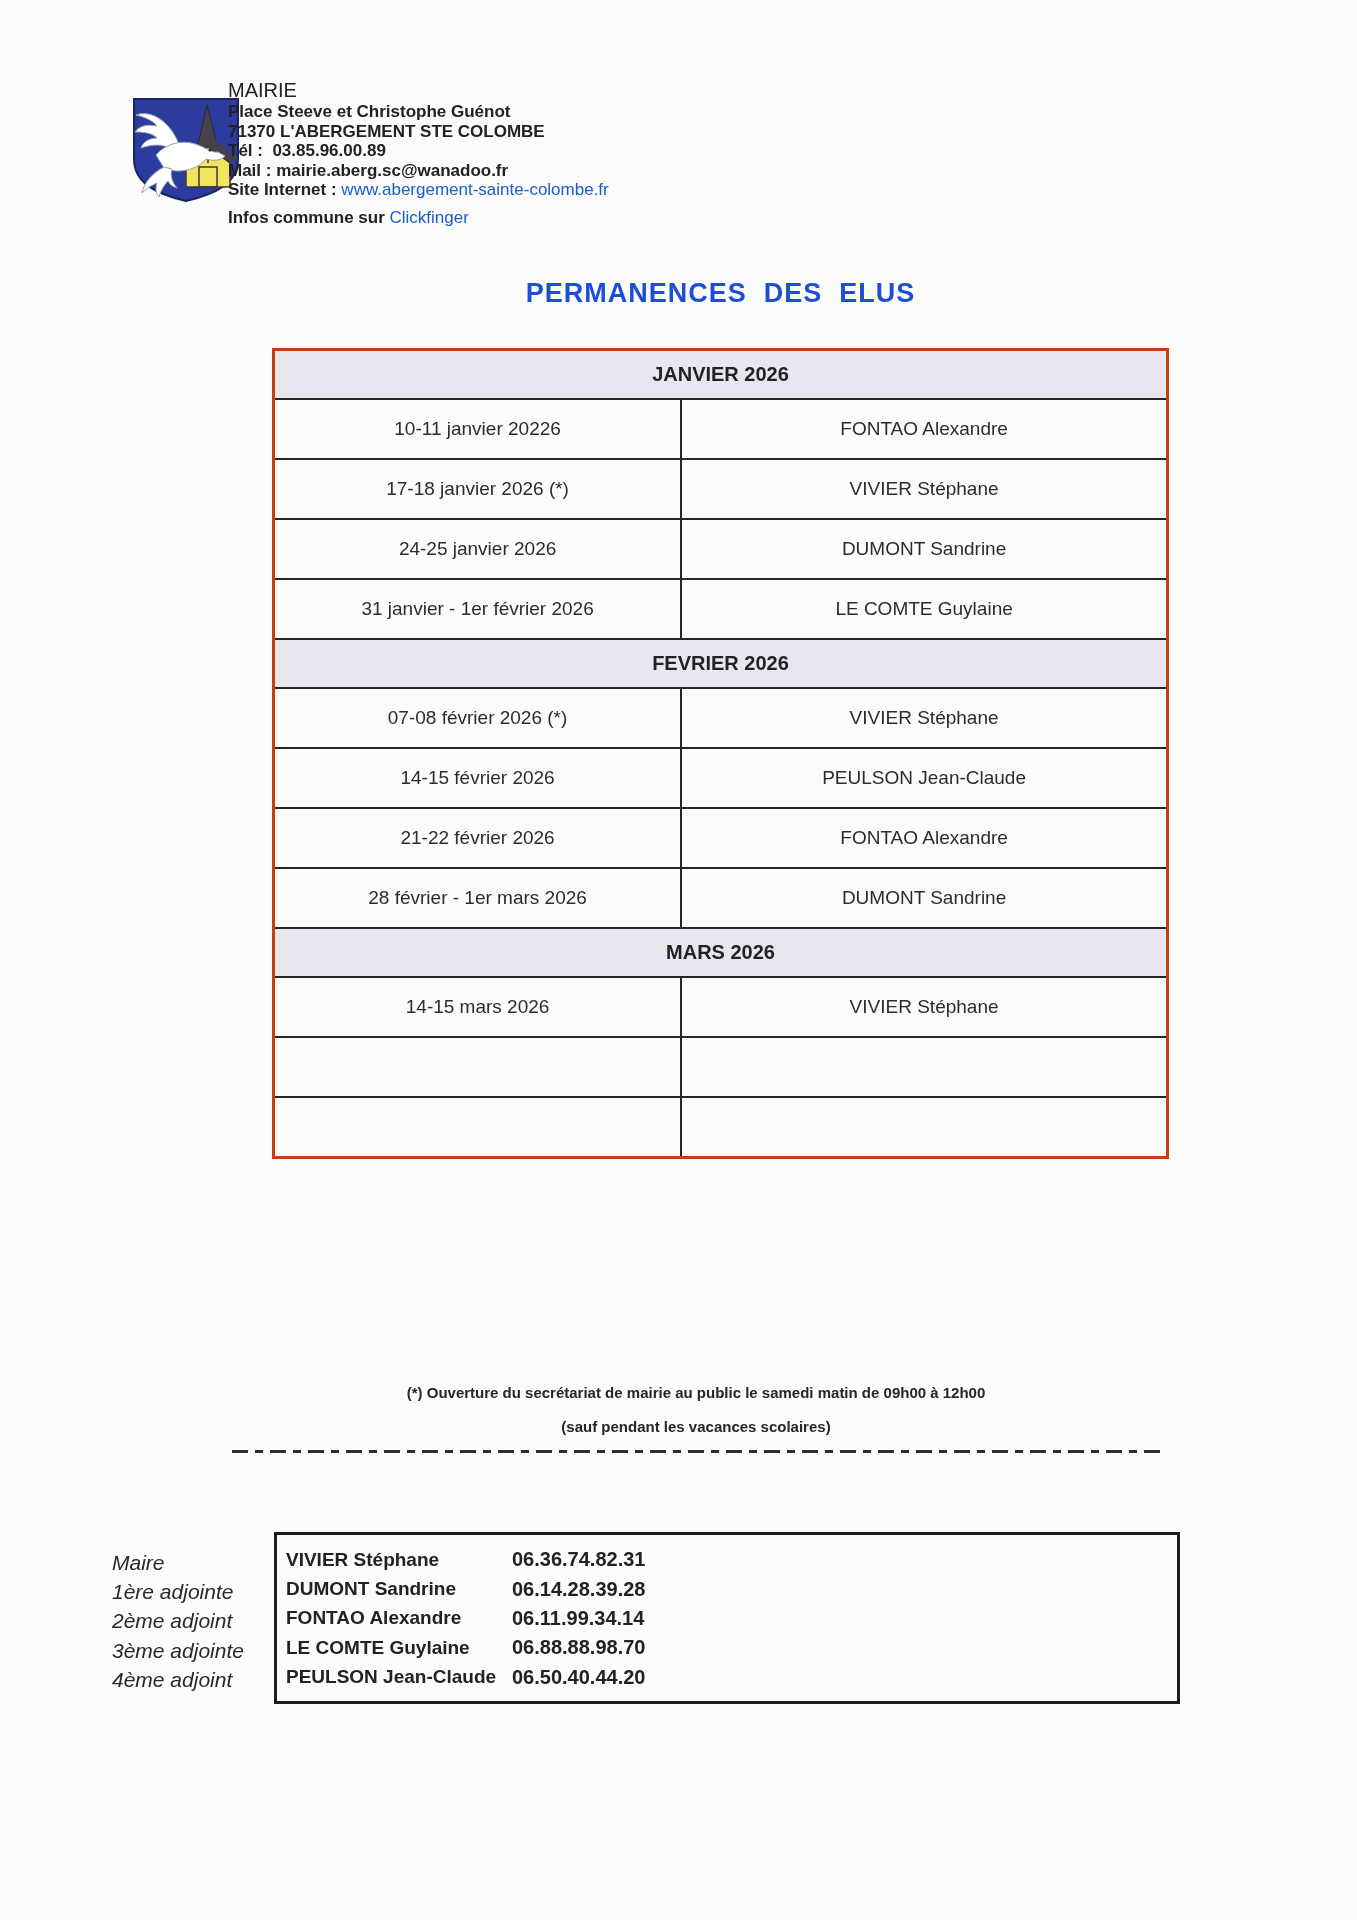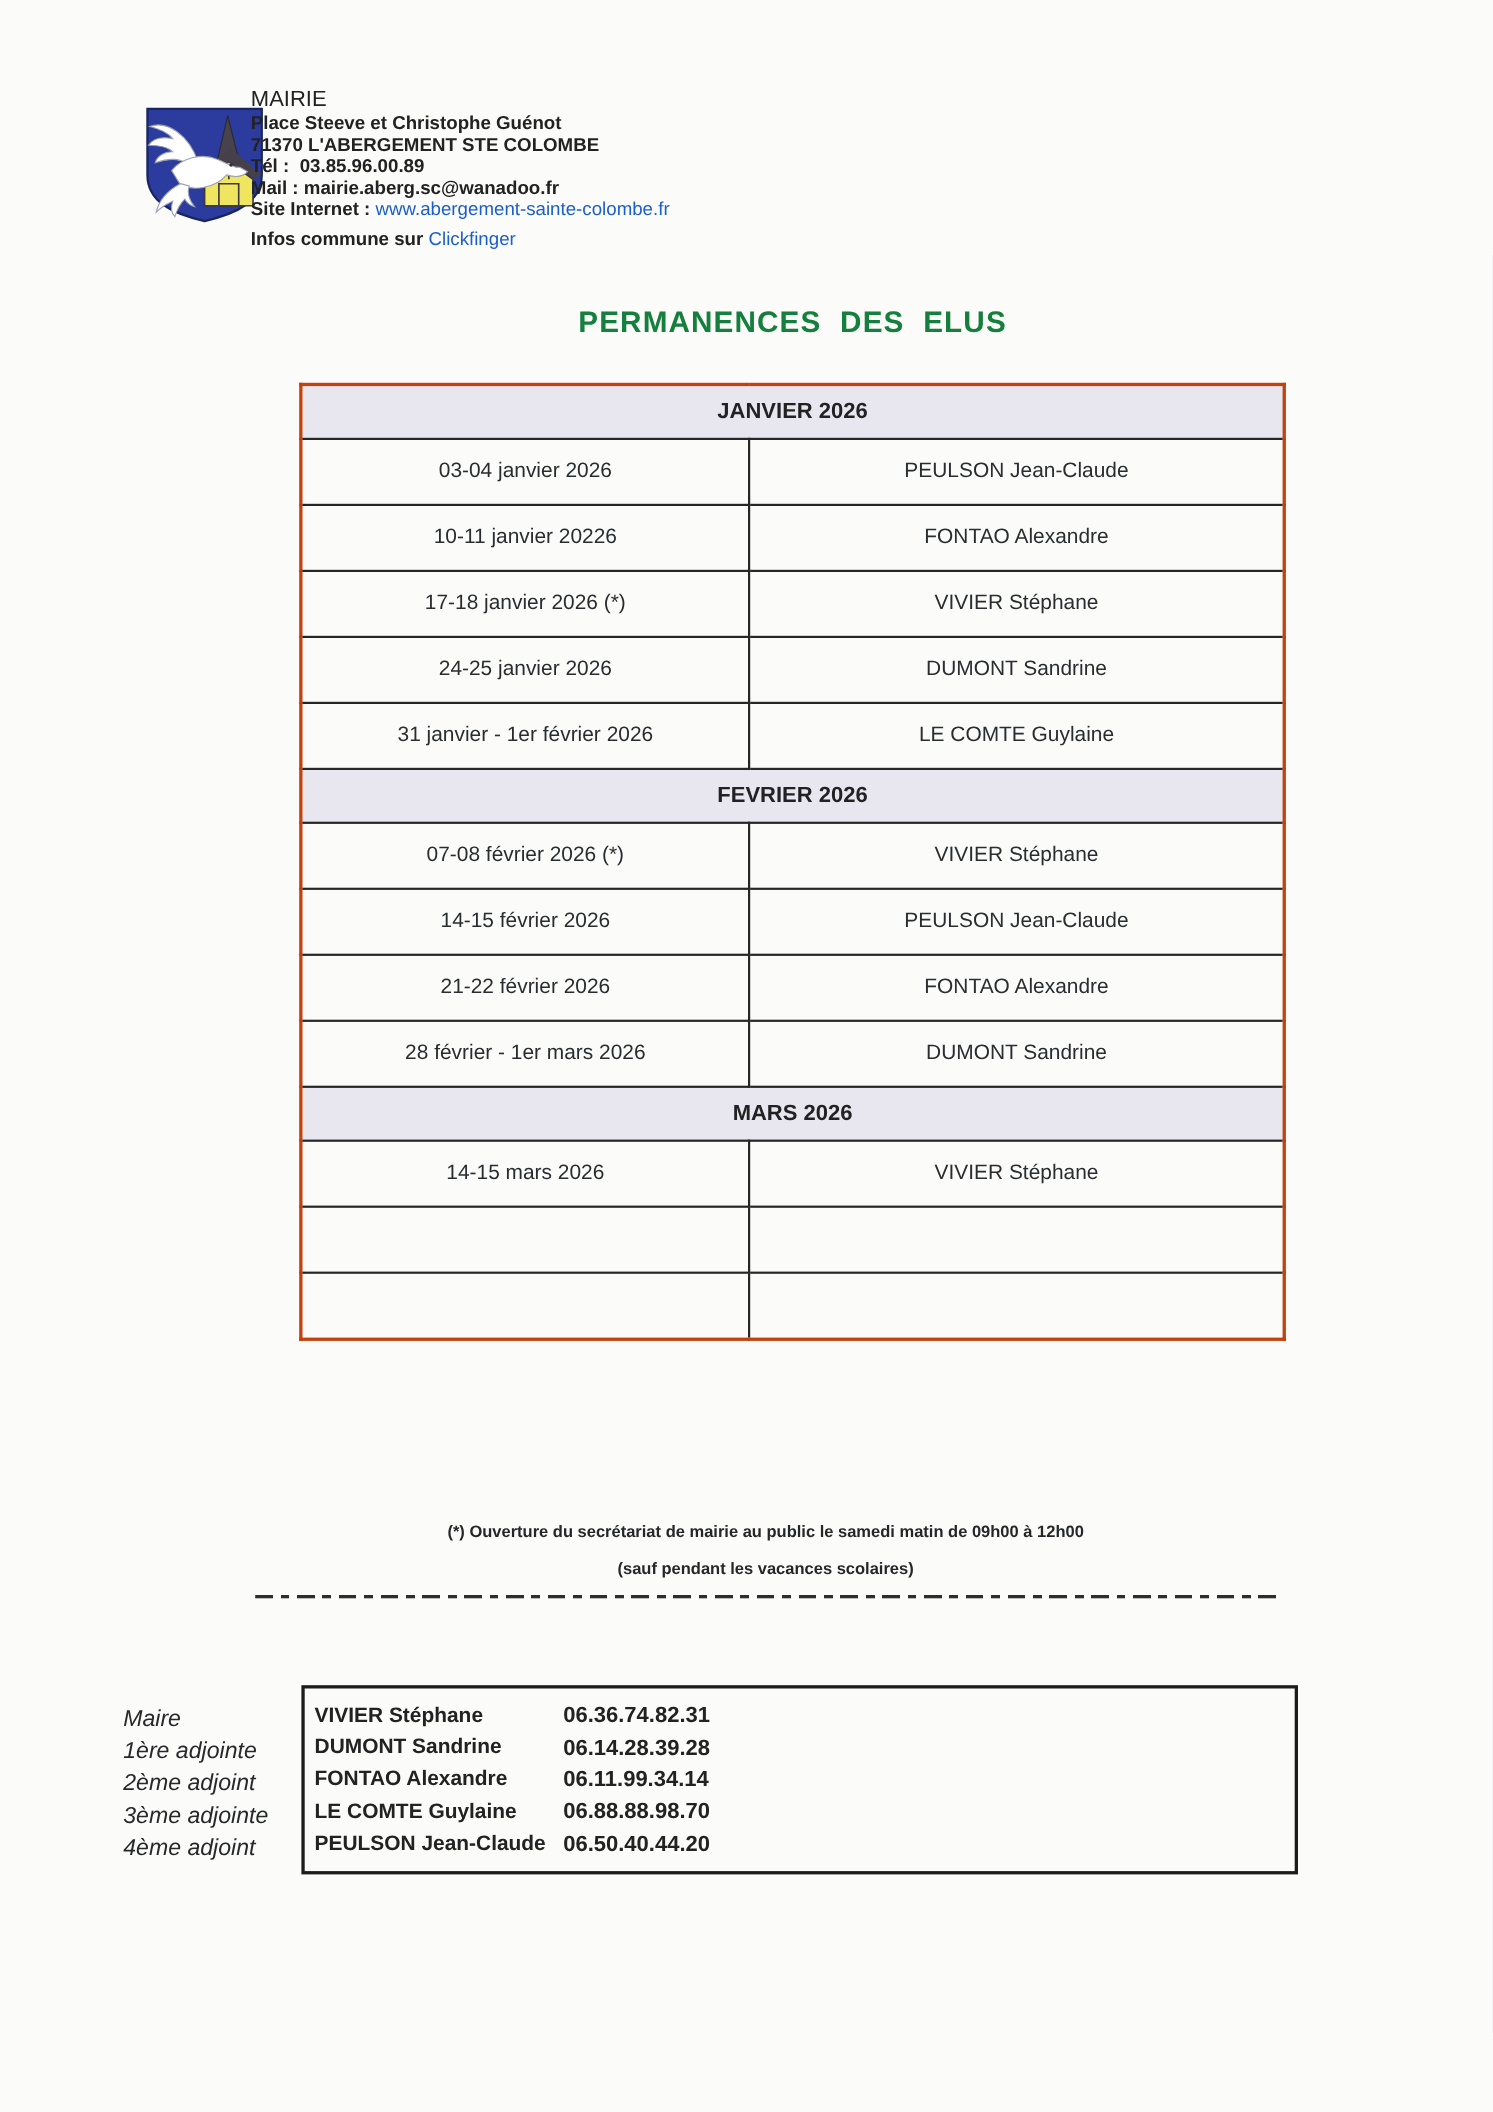--- a/index.html
+++ b/index.html
@@ -15,21 +15,21 @@
   .logo{position:absolute;left:126px;top:93px;width:120px;height:114px;}
   .addr{position:absolute;left:228px;top:78px;line-height:19.5px;}
   .addr .org{font-size:20px;font-weight:normal;line-height:24px;}
   .addr .line{font-size:17px;font-weight:bold;white-space:pre;}
   .link{color:#1a5ec9;text-decoration:none;font-weight:normal;}
   .infos{position:absolute;left:228px;top:208px;font-size:17px;font-weight:bold;white-space:pre;}
   
   .doc-title{
     position:absolute;left:272px;top:278px;width:897px;
     text-align:center;font-size:27px;font-weight:bold;
-    letter-spacing:1px;white-space:pre;color:#15803d;
+    letter-spacing:1px;white-space:pre;color:#1d4ed8;
   }
   
   table.sched{
     position:absolute;left:272px;top:348px;width:897px;
     border-collapse:collapse;table-layout:fixed;
     border:3px solid #c2410c;
   }
   table.sched col.c1{width:45.6%;}
   table.sched col.c2{width:54.4%;}
   table.sched td{
@@ -109,24 +109,20 @@
   <table class="sched">
     <colgroup>
         <col class="c1">
         <col class="c2">
       </colgroup>
     <tbody>
       <tr class="month">
           <td colspan="2">JANVIER 2026</td>
         </tr>
       <tr>
-          <td>03-04 janvier 2026</td>
-          <td>PEULSON Jean-Claude</td>
-        </tr>
-      <tr>
           <td>10-11 janvier 20226</td>
           <td>FONTAO Alexandre</td>
         </tr>
       <tr>
           <td>17-18 janvier 2026 (*)</td>
           <td>VIVIER Stéphane</td>
         </tr>
       <tr>
           <td>24-25 janvier 2026</td>
           <td>DUMONT Sandrine</td>

